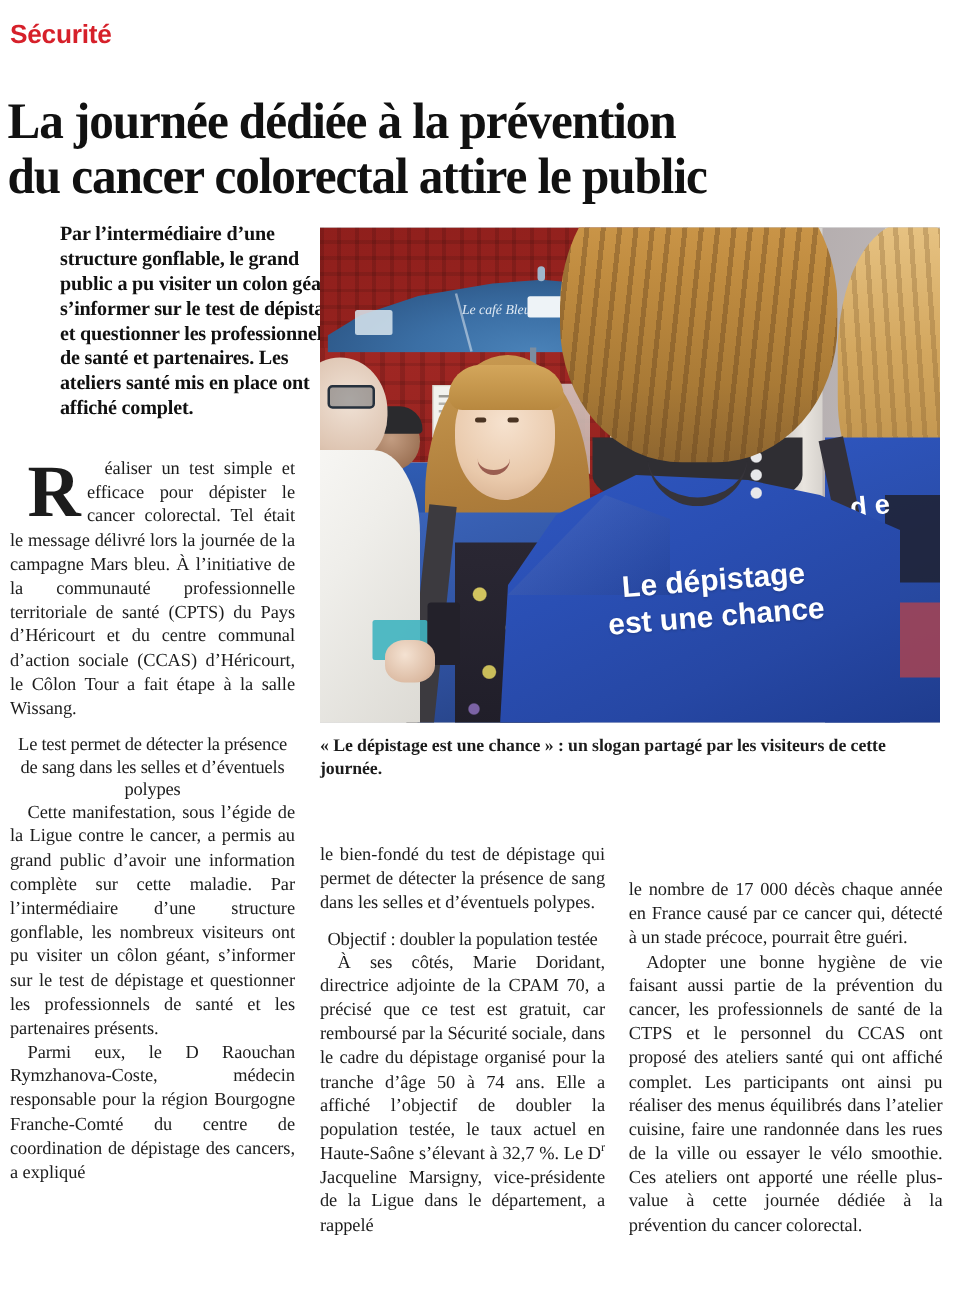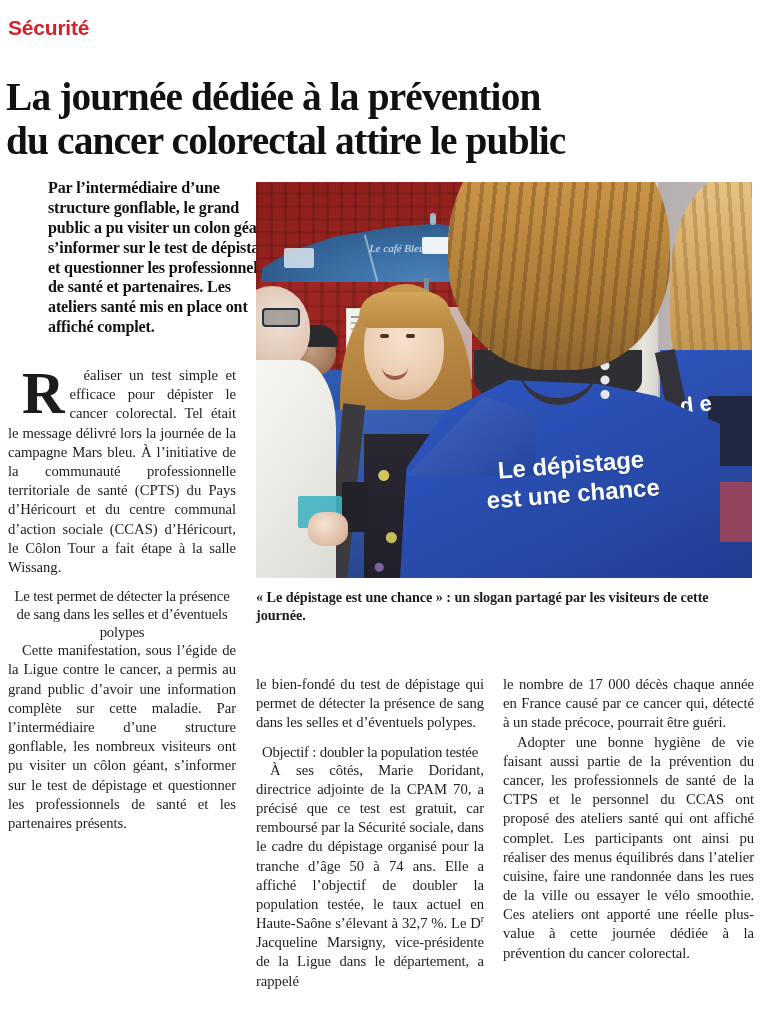--- a/index.html
+++ b/index.html
@@ -365,21 +365,21 @@
   .col {
     position: absolute;
     font-size: 14.7px;
     line-height: 1.305;
     text-align: justify;
     color: #1c1c1c;
     letter-spacing: -0.05px;
   }
   .col1 { left: 8px; top: 366px; width: 228px; }
   .col2 { left: 256px; top: 636px; width: 228px; }
-  .col3 { left: 503px; top: 636px; width: 251px; }
+  .col3 { left: 503px; top: 664px; width: 251px; }
 
   .col p { margin: 0; text-indent: 14px; }
   .col p.noindent { text-indent: 0; margin-top: 39px; }
   .subhead {
     font-weight: normal;
     text-align: center;
     text-indent: 0 !important;
     line-height: 1.22;
     margin: 0 0 0 0 !important;
     font-size: 14.8px;
@@ -486,20 +486,21 @@
   </div>
 </figure>
 
 <figcaption class="caption">« Le dépistage est une chance » : un slogan partagé par les visiteurs de cette journée.</figcaption>
 
 <div class="col col1">
   <p class="dropcap">Réaliser un test simple et efficace pour dépister le cancer colorectal. Tel était le message délivré lors la journée de la campagne Mars bleu. À l’initiative de la communauté professionnelle territoriale de santé (CPTS) du Pays d’Héricourt et du centre communal d’action sociale (CCAS) d’Héricourt, le Côlon Tour a fait étape à la salle Wissang.</p>
   <div class="spacer-sm"></div>
   <p class="subhead">Le test permet de détecter la présence de sang dans les selles et d’éventuels polypes</p>
   <p>Cette manifestation, sous l’égide de la Ligue contre le cancer, a permis au grand public d’avoir une information complète sur cette maladie. Par l’intermédiaire d’une structure gonflable, les nombreux visiteurs ont pu visiter un côlon géant, s’informer sur le test de dépistage et questionner les professionnels de santé et les partenaires présents.</p>
+  <p>Parmi eux, le D Raouchan Rymzhanova-Coste, médecin responsable pour la région Bourgogne Franche-Comté du centre de coordination de dépistage des cancers, a expliqué</p>
 </div>
 
 <div class="col col2">
   <p class="noindent">le bien-fondé du test de dépistage qui permet de détecter la présence de sang dans les selles et d’éventuels polypes.</p>
   <div class="spacer-sm"></div>
   <p class="subhead">Objectif : doubler la population testée</p>
   <p><span>À ses côtés, Marie Doridant, directrice adjointe de la CPAM 70, a précisé que ce test est gratuit, car remboursé par la Sécurité sociale, dans le cadre du dépistage organisé pour la tranche d’âge 50 à 74 ans. Elle a affiché l’objectif de doubler la population testée, le taux actuel en Haute-Saône s’élevant à 32,7 %. Le D</span><sup class="dr">r</sup><span> Jacqueline Marsigny, vice-présidente de la Ligue dans le département, a rappelé</span></p>
 </div>
 
 <div class="col col3">

